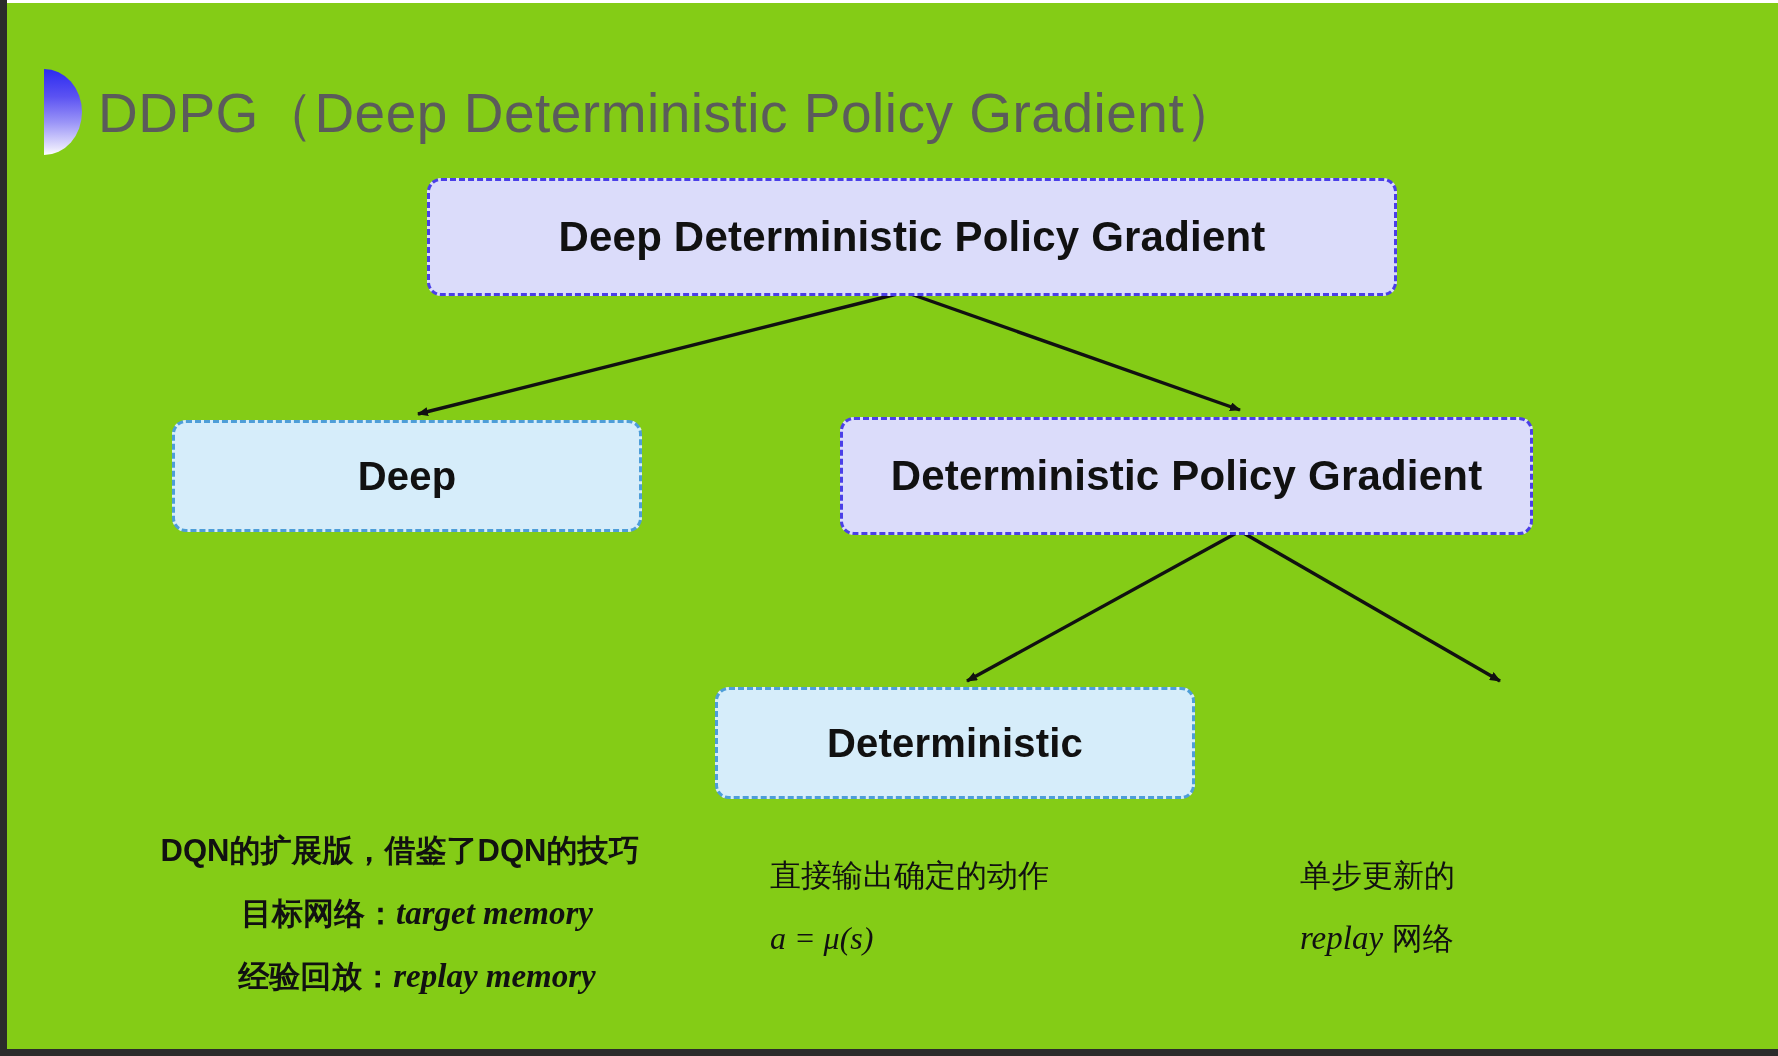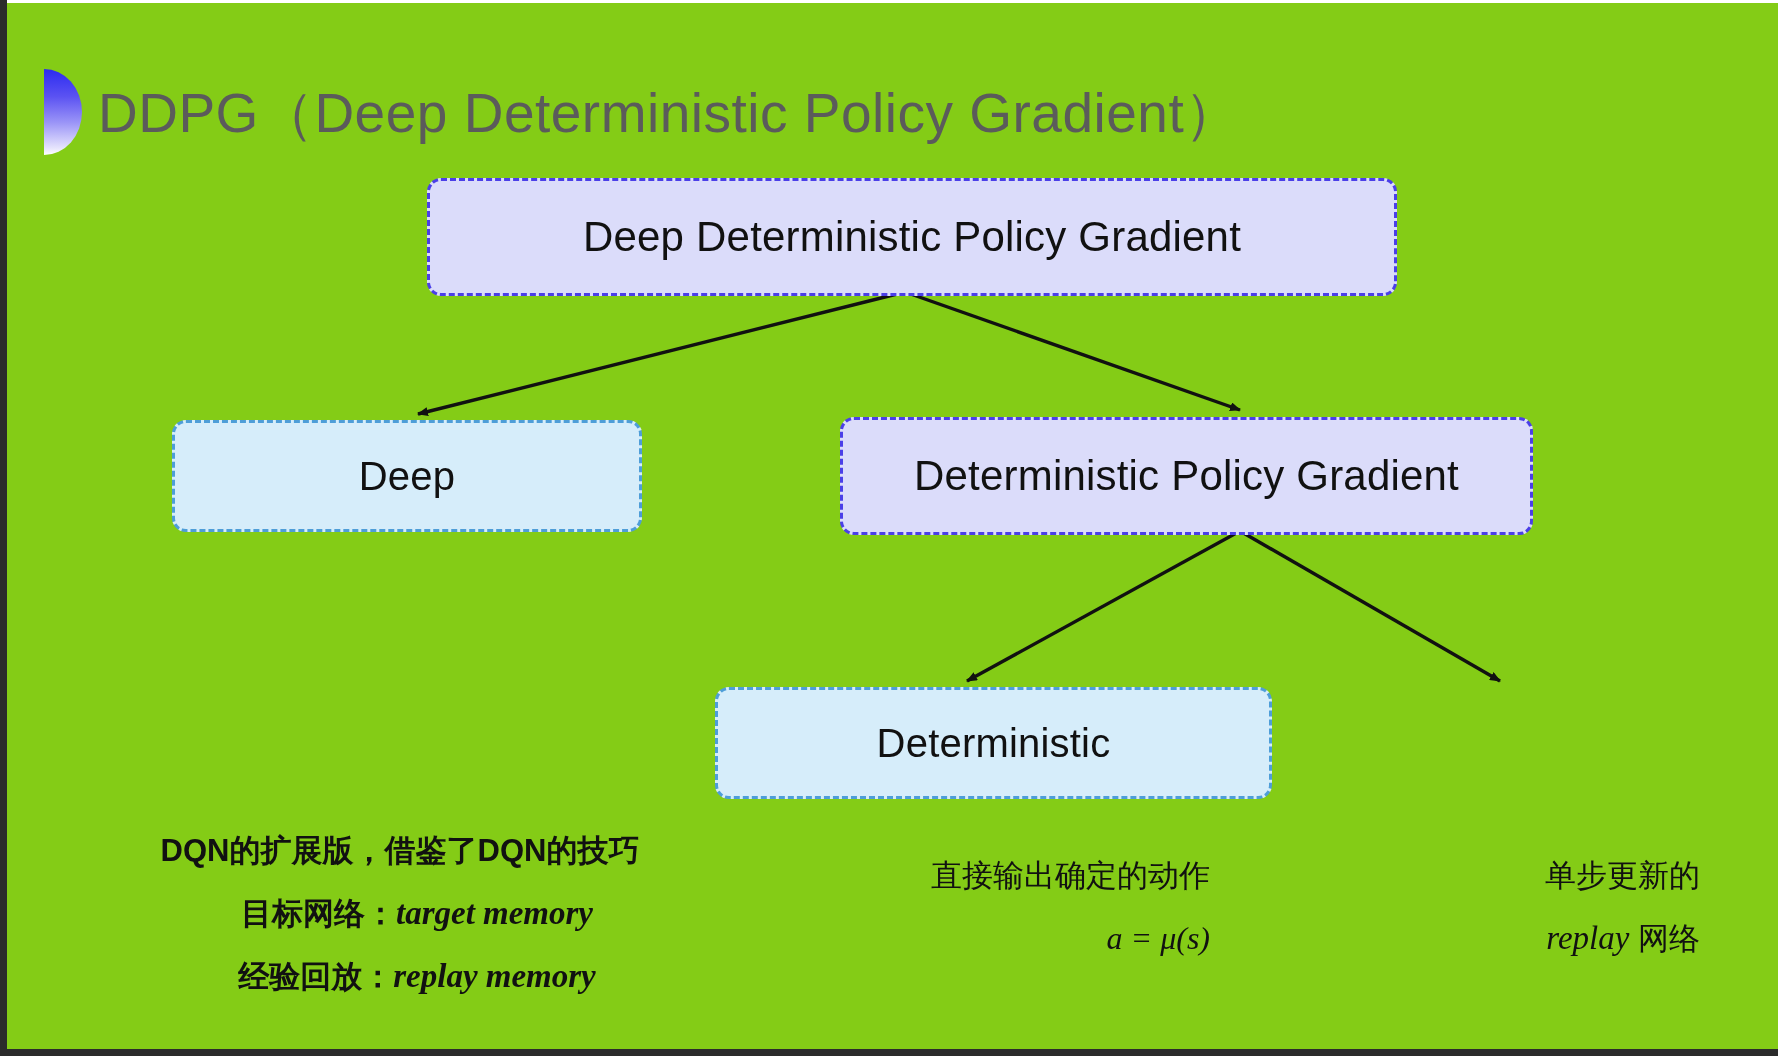--- a/index.html
+++ b/index.html
@@ -43,51 +43,51 @@
     position:absolute;
     box-sizing:border-box;
     display:flex;align-items:center;justify-content:center;
     border-radius:14px;
     text-align:center;
     color:#111111;
   }
   .node .node-label{
     font-size:40px;
     line-height:1.15;
-    font-weight:400;
+    font-weight:700;
     letter-spacing:0.2px;
     white-space:nowrap;
   }
   .node.purple{
     background:#dbdcfa;
     border:3px dashed #4b3fe8;
   }
   .node.blue{
     background:#d6edfa;
     border:3px dashed #4e9ed8;
     text-align:center;
   }
 
   #node-root{left:427px;top:178px;width:970px;height:118px;}
   #node-deep{left:172px;top:420px;width:470px;height:112px;}
   #node-dpg{left:840px;top:417px;width:693px;height:118px;}
-  #node-det{left:715px;top:687px;width:557px;height:112px;}
+  #node-det{left:715px;top:687px;width:480px;height:112px;}
   #node-pg{left:1264px;top:687px;width:466px;height:112px;}
 
   #node-root .node-label{font-size:42px;}
   #node-dpg .node-label{font-size:42px;}
 
   
   #connectors{position:absolute;left:0;top:0;width:1778px;height:1056px;pointer-events:none;}
 
   
   .caption{
     position:absolute;
     color:#111111;
-    text-align:right;
+    text-align:left;
     font-size:31px;
     line-height:62px;
     white-space:nowrap;
   }
   .caption .cap-line{display:block;}
   .term{
     font-family:"Liberation Serif","DejaVu Serif",serif;
     font-style:italic;
     font-size:33px;
   }

